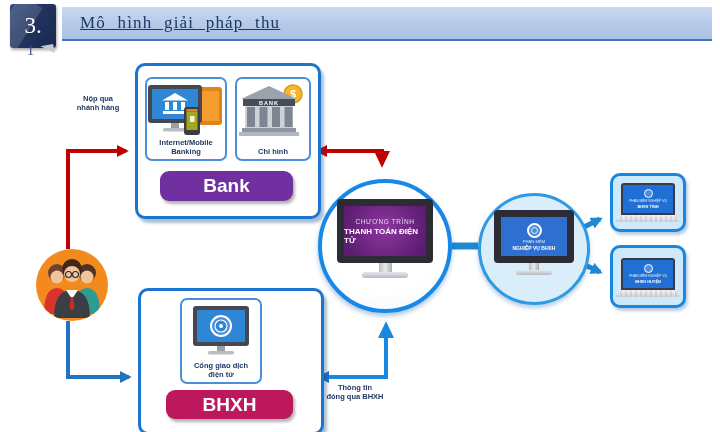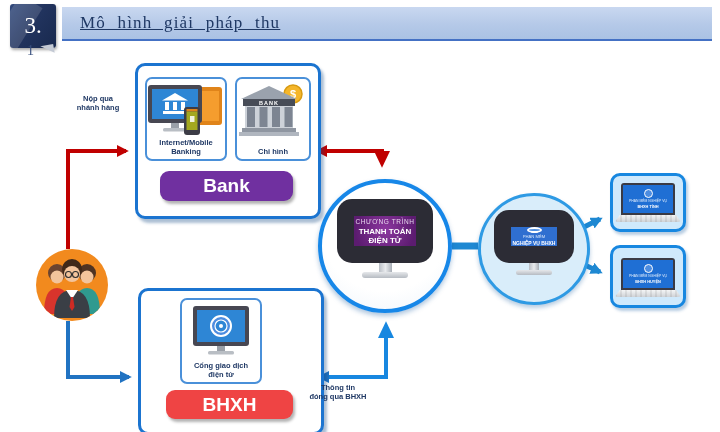--- a/index.html
+++ b/index.html
@@ -35,35 +35,35 @@
     padding-bottom:3px;box-sizing:border-box;}
   .channel svg{position:absolute;top:4px;left:50%;transform:translateX(-50%);}
   #bank-ch1{left:7px;top:11px;width:82px;height:84px;}
   #bank-ch2{left:97px;top:11px;width:76px;height:84px;}
   #bhxh-ch1{left:7px;top:7px;width:82px;height:86px;margin-left:32px;}
   #bhxh-ch2{left:97px;top:7px;width:76px;height:86px;}
   .ch-label{font-size:7.5px;font-weight:bold;color:#1f3864;line-height:1.2;}
   .btn{position:absolute;color:#fff;font-weight:bold;text-align:center;border-radius:9px;
     box-shadow:2px 3px 3px rgba(0,0,0,.3);}
   .bank-btn{left:22px;top:105px;width:133px;height:30px;line-height:30px;font-size:19px;background:#7030a0;}
-  .bhxh-btn{left:25px;top:99px;width:127px;height:29px;line-height:29px;font-size:19px;background:#ef4444;}
+  .bhxh-btn{left:25px;top:99px;width:127px;height:29px;line-height:29px;font-size:19px;background:#be185d;}
 
   
   .people{position:absolute;left:33px;top:246px;width:78px;height:78px;}
 
   
   .big-circle{position:absolute;border-radius:50%;box-sizing:border-box;}
   #pay-circle{left:318px;top:179px;width:134px;height:134px;border:4px solid #1787e8;
     background:radial-gradient(circle at 50% 35%,#ffffff 62%,#eef4fb 100%);
     box-shadow:0 3px 5px rgba(20,90,160,.35);}
   #soft-circle{left:478px;top:193px;width:112px;height:112px;border:3px solid #2e9ae4;
     background:#d9edfa;box-shadow:0 3px 4px rgba(20,90,160,.3);}
 
   .pc{position:absolute;}
-  .pc-frame{background:#2c2c35;border-radius:15px;padding:17px;box-sizing:border-box;text-align:center;}
+  .pc-frame{background:#2c2c35;border-radius:4px;padding:7px;box-sizing:border-box;}
   .pc-screen{width:100%;height:100%;display:flex;flex-direction:column;align-items:center;
     justify-content:center;gap:2px;box-sizing:border-box;}
   .pc-neck{margin:0 auto;background:linear-gradient(90deg,#b9bec5,#e9ebee,#a7adb5);}
   .pc-base{margin:0 auto;border-radius:3px;background:linear-gradient(180deg,#e6e8eb,#b6bbc2);}
 
   #pay-pc{left:15px;top:16px;width:96px;}
   #pay-pc .pc-frame{width:96px;height:64px;}
   #pay-pc .pc-screen{background:radial-gradient(circle at 50% 45%,#8d37a0 0%,#5c1c70 85%);}
   .pay-l1{font-size:6.5px;color:#e7d5ee;letter-spacing:.6px;}
   .pay-l2{font-size:8px;font-weight:bold;color:#fff;}
@@ -98,21 +98,21 @@
   .lap-base{width:66px;height:7px;border-radius:0 0 3px 3px;
     background:linear-gradient(180deg,#f4f5f6,#cfd2d6),
                repeating-linear-gradient(90deg,rgba(0,0,0,.07) 0 2px,transparent 2px 5px);
     background-blend-mode:multiply;
     clip-path:polygon(7% 0,93% 0,100% 100%,0 100%);}
 
   
   .arrow-label{position:absolute;font-size:7.5px;font-weight:bold;color:#1f3864;
     text-align:center;line-height:1.25;}
   #lbl-bank{left:60px;top:94px;width:76px;}
-  #lbl-bhxh{left:300px;top:383px;width:76px;}
+  #lbl-bhxh{left:317px;top:383px;width:76px;}
 
   .connectors{position:absolute;left:0;top:0;pointer-events:none;}
 </style>
 </head>
 <body>
 
 <div class="canvas">
 
   <svg class="connectors" width="720" height="432" viewBox="0 0 720 432">
     <defs>

